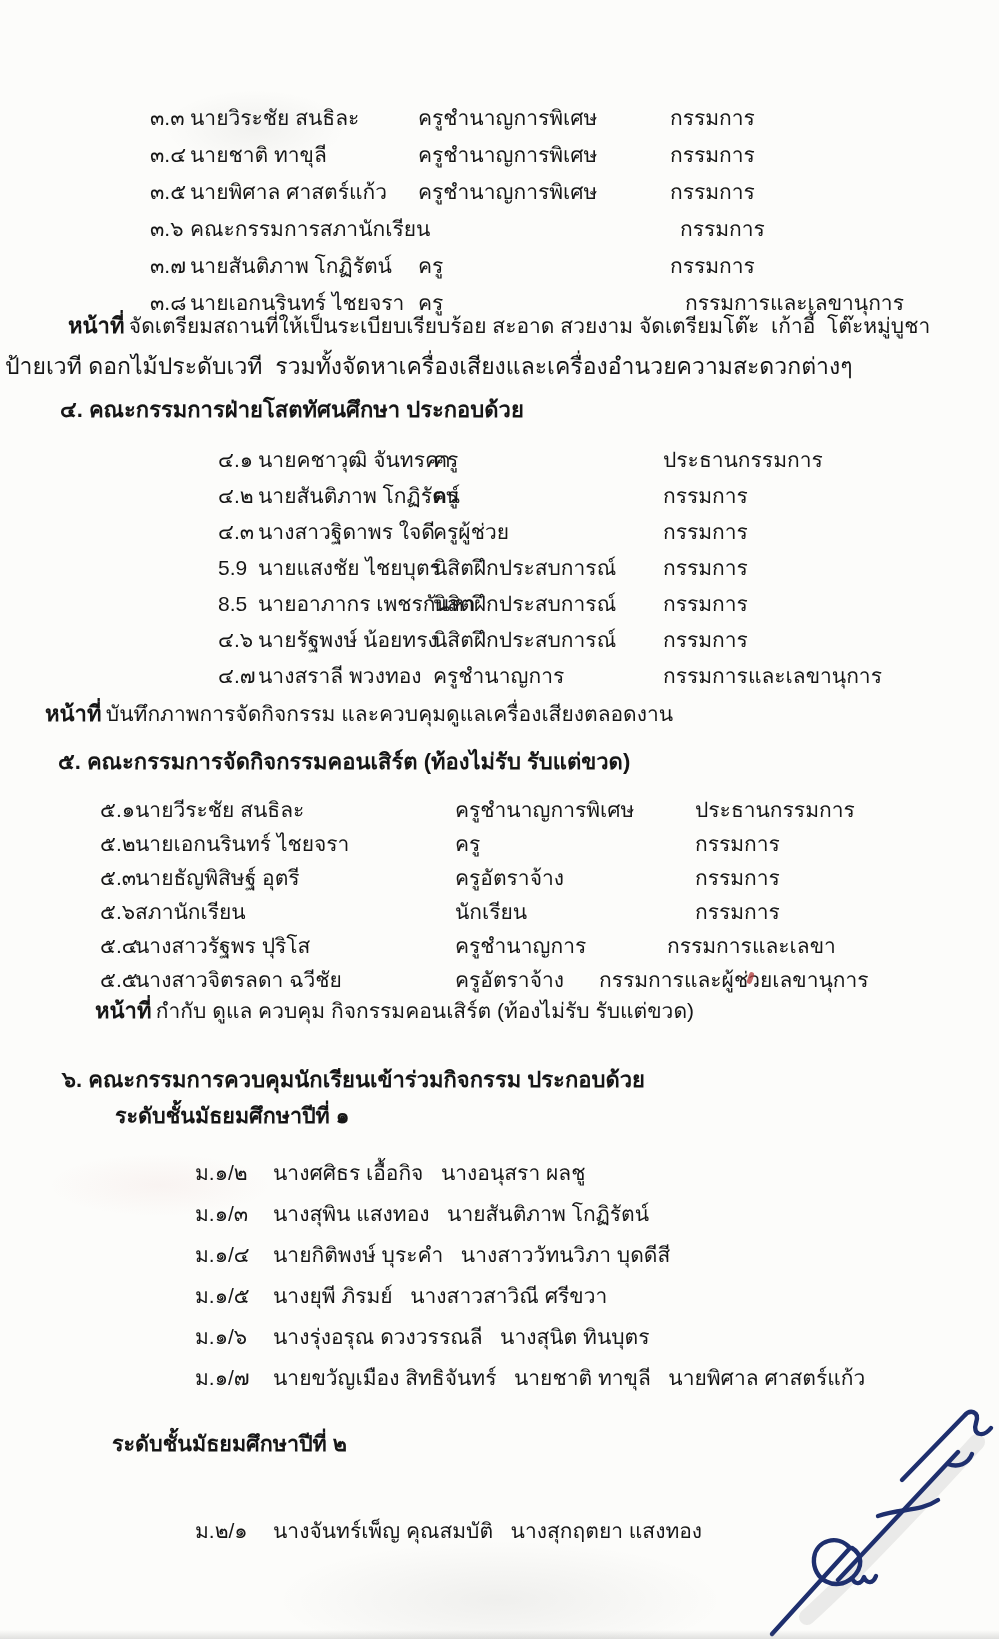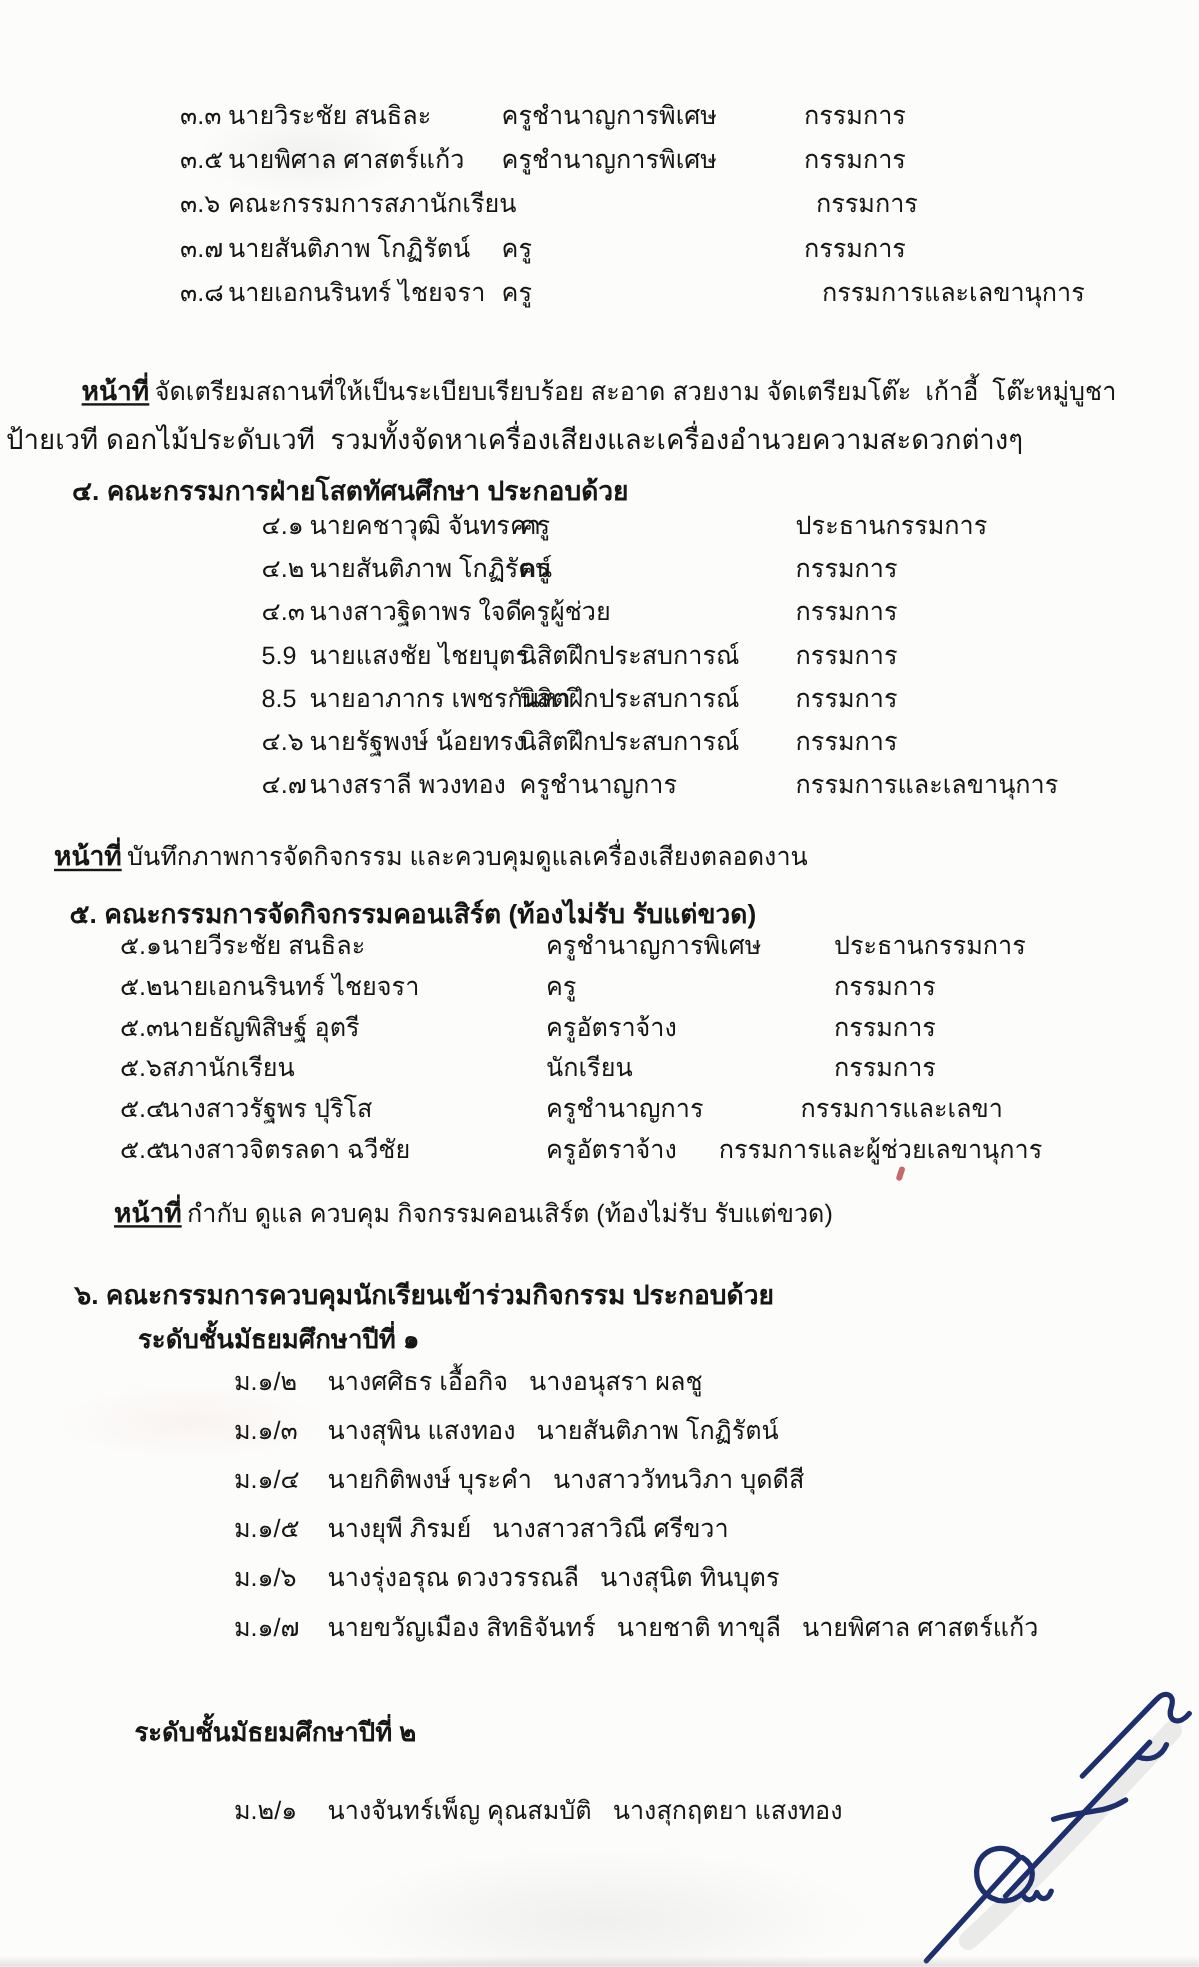--- a/index.html
+++ b/index.html
@@ -8,52 +8,55 @@
     font-family:"Liberation Sans","DejaVu Sans",sans-serif;
     color:#161616;
     background:
       radial-gradient(ellipse 130px 55px at 255px 128px, rgba(0,0,0,0.045), transparent 70%),
       radial-gradient(ellipse 160px 45px at 160px 1185px, rgba(190,80,80,0.05), transparent 70%),
       radial-gradient(ellipse 300px 80px at 500px 1600px, rgba(0,0,0,0.05), transparent 75%),
       #fcfcfa;
   }
   .abs{position:absolute;}
   .row{white-space:nowrap;}
-  .num{display:inline-block;width:40px;}
+  .num{display:inline-block;width:40px;margin-top:21px;}
   .s5 .num{width:35px;}
   .name{display:inline-block;}
   .c3 .name{width:228px;}
   .c3 .pos{display:inline-block;width:252px;}
   .s4 .name{width:175px;}
   .s4 .pos{display:inline-block;width:230px;}
   .s5 .name{width:320px;}
   .s5 .pos{display:inline-block;width:240px;}
   .rowblock .row{height:37px;line-height:26px;}
   .s4block .row{height:36px;line-height:26px;}
   .s5block .row{height:34px;line-height:25px;}
   .cls .row{height:41px;line-height:27px;}
   .cls .num{width:78px;}
   .heading{font-weight:700;font-size:22px;}
-  .duty-label{font-weight:700;font-size:22px;text-decoration:underline;text-decoration-thickness:2px;text-underline-offset:3px;}
+  .duty-label{font-weight:700;font-size:22px;text-decoration-thickness:2px;text-underline-offset:3px;}
   .bodytext{font-size:23px;white-space:pre-wrap;}
   .role-shift{margin-left:-96px;}
   .level-label{font-weight:700;font-size:21.5px;}
   .bottom-band{position:absolute;left:0;bottom:0;width:999px;height:9px;
     background:linear-gradient(to bottom, transparent, rgba(125,125,125,0.22));}
   .red-mark{position:absolute;left:748px;top:972px;width:5px;height:12px;border-radius:3px;transform:rotate(18deg);}
   .sig-svg{position:absolute;left:752px;top:1382px;}
   span[data-bind]{font-size:21px;}
   .heading[data-bind], .duty-label[data-bind]{font-size:22px;}
 </style>
 </head>
 <body>
 
 <div class="abs rowblock" style="left:150px;top:84px;width:849px;">
   <div class="row c3">
     <span class="num" data-bind="committee3.rows.0.num">๓.๓</span><span class="name" data-bind="committee3.rows.0.name">นายวิระชัย สนธิละ</span><span class="pos" data-bind="committee3.rows.0.position">ครูชำนาญการพิเศษ</span><span class="role" data-bind="committee3.rows.0.role">กรรมการ</span>
+  </div>
+  <div class="row c3">
+    <span class="num" data-bind="committee3.rows.1.num">๓.๔</span><span class="name" data-bind="committee3.rows.1.name">นายชาติ  ทาขุลี</span><span class="pos" data-bind="committee3.rows.1.position">ครูชำนาญการพิเศษ</span><span class="role" data-bind="committee3.rows.1.role">กรรมการ</span>
   </div>
   <div class="row c3">
     <span class="num" data-bind="committee3.rows.2.num">๓.๕</span><span class="name" data-bind="committee3.rows.2.name">นายพิศาล  ศาสตร์แก้ว</span><span class="pos" data-bind="committee3.rows.2.position">ครูชำนาญการพิเศษ</span><span class="role" data-bind="committee3.rows.2.role">กรรมการ</span>
   </div>
   <div class="row c3">
     <span class="num" data-bind="committee3.rows.3.num">๓.๖</span><span class="name" data-bind="committee3.rows.3.name">คณะกรรมการสภานักเรียน</span><span class="pos" data-bind="committee3.rows.3.position"></span><span class="role" style="margin-left:10px;" data-bind="committee3.rows.3.role">กรรมการ</span>
   </div>
   <div class="row c3">
     <span class="num" data-bind="committee3.rows.4.num">๓.๗</span><span class="name" data-bind="committee3.rows.4.name">นายสันติภาพ  โกฏิรัตน์</span><span class="pos" data-bind="committee3.rows.4.position">ครู</span><span class="role" data-bind="committee3.rows.4.role">กรรมการ</span>
   </div>

